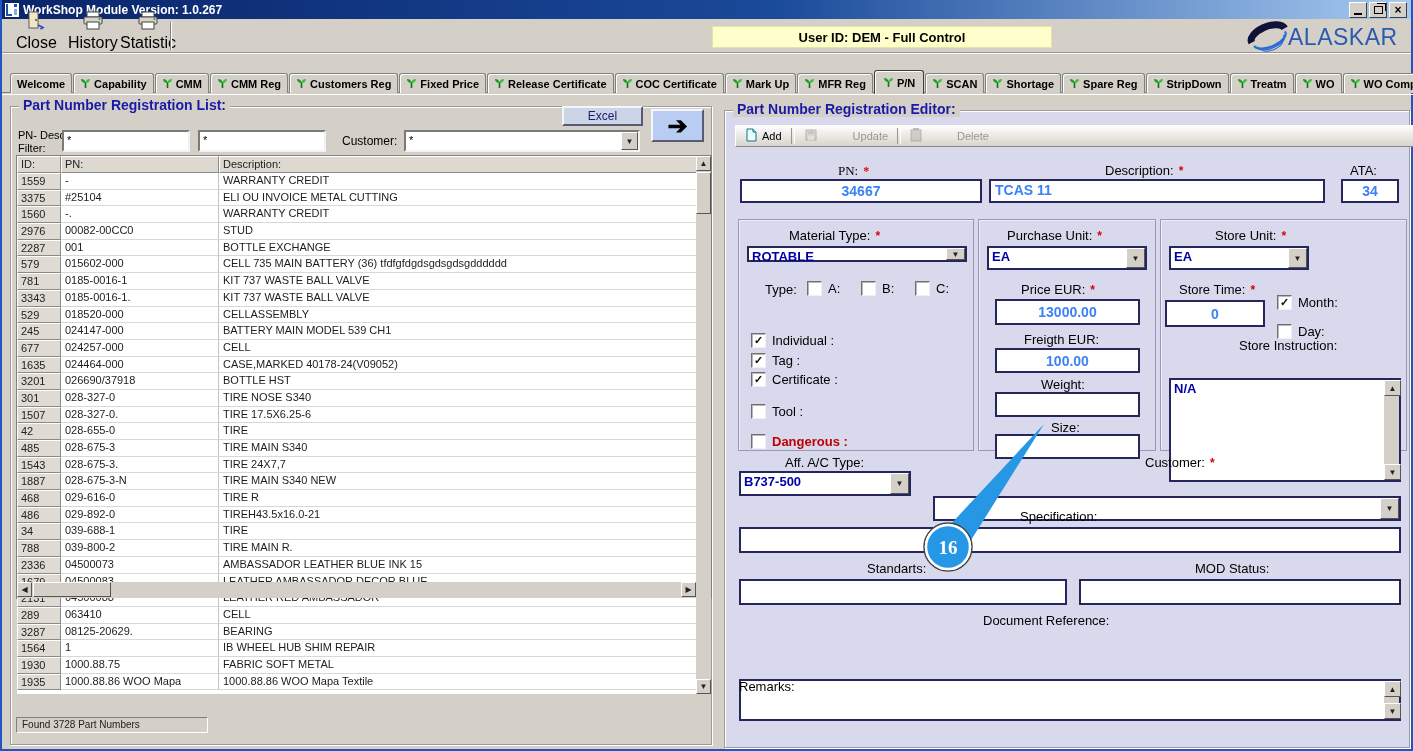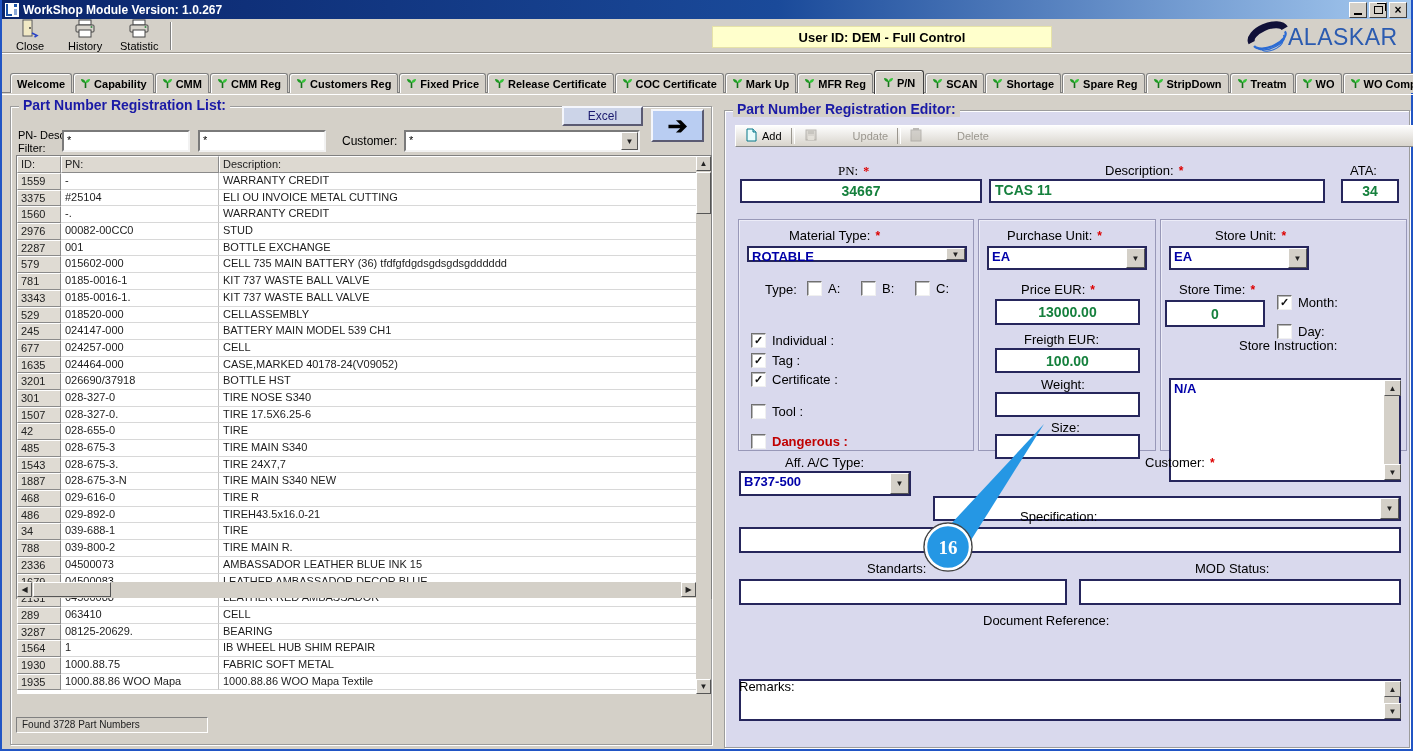--- a/index.html
+++ b/index.html
@@ -16,21 +16,21 @@
   #titlebar .appicon{margin:0 4px 0 3px;display:flex;}
   .winbtn{width:16px;height:14px;background:#d4d0c8;border:1px solid;border-color:#fff #404040 #404040 #fff;
     margin-left:2px;display:flex;align-items:center;justify-content:center;font-size:10px;color:#000;line-height:1;}
   #winbtns{position:absolute;right:4px;top:2px;display:flex;}
   .glyph-min{width:8px;height:2px;background:#000;margin-top:7px;}
   .glyph-restore{width:7px;height:6px;border:1px solid #000;box-shadow:2px -2px 0 -0px #d4d0c8,3px -3px 0 0px #000;}
 
   
   #maintoolbar{left:0;top:19px;width:100%;height:34px;background:#d4d0c8;border-bottom:1px solid #9a968e;box-shadow:0 1px 0 #fff;}
   .tbtn{position:absolute;top:2px;height:30px;display:flex;flex-direction:column;align-items:center;justify-content:flex-end;
-    padding:1px 6px;font-size:11px;color:#000;}
+    padding:1px 6px;font-size:16px;color:#000;}
   .tbsep{position:absolute;top:3px;width:2px;height:28px;border-left:1px solid #808080;border-right:1px solid #fff;}
 
   #banner{left:710px;top:26px;width:340px;height:22px;background:#ffffcc;border:1px solid #e6e2a8;
     display:flex;align-items:center;justify-content:center;font-weight:bold;font-size:13px;color:#000;}
   #logo{right:2px;top:20px;width:165px;height:34px;display:flex;align-items:center;}
   #logo .logotext{font-size:23px;color:#2b5bb0;letter-spacing:.5px;font-weight:normal;margin-left:-4px;}
 
   
   #tabbar{left:8px;top:70px;width:1400px;height:23px;display:flex;align-items:flex-end;}
   #tabline{left:0px;top:92px;width:1413px;height:2px;border-top:1px solid #808080;box-shadow:0 1px 0 #fff;}
@@ -78,21 +78,21 @@
   #rightgroup{left:722px;top:110px;width:686px;height:638px;background:#d9d9ed;}
   #edtoolbar{left:10px;top:14px;width:728px;height:22px;background:linear-gradient(#fdfdfd,#d8d4cc);
     border:1px solid;border-color:#fff #888 #888 #fff;display:flex;align-items:center;font-size:11px;}
   .edtb-item{display:flex;align-items:center;gap:4px;padding:0 8px;height:100%;}
   .edtb-item.disabled{color:#9a968e;gap:35px;}
   .edtb-item .lab{font-size:11px;}
   .edtb-sep{width:2px;height:16px;border-left:1px solid #9a968e;border-right:1px solid #fff;margin:0 1px;}
 
   .rlabel{font-size:13px;color:#000;white-space:nowrap;}
   .rlabel .req{color:#d00;font-weight:bold;font-size:12px;margin-left:5px;}
-  .navyfield{background:#fff;border:2px solid #26265c;font-size:14px;font-weight:bold;color:#15803d;
+  .navyfield{background:#fff;border:2px solid #26265c;font-size:14px;font-weight:bold;color:#3b82f6;
     padding:1px 4px;overflow:hidden;white-space:nowrap;}
   .center{display:flex;align-items:center;justify-content:center;}
   .combo{background:#fff;border:2px solid #26265c;position:relative;font-size:13px;font-weight:bold;color:#0000a8;}
   .combo .val{position:absolute;left:3px;top:1px;right:20px;overflow:hidden;white-space:nowrap;}
   .combo .dd{position:absolute;right:0;top:0;bottom:0;width:17px;background:#d4d0c8;
     border:1px solid;border-color:#fff #555 #555 #fff;display:flex;align-items:center;justify-content:center;
     font-size:8px;color:#222;font-weight:normal;}
   .subbox{border:1px solid #9898b8;box-shadow:inset 1px 1px 0 #ececf8;}
   .cbrow{position:absolute;display:flex;align-items:center;gap:6px;}
   .cb{width:13px;height:13px;background:#fff;border:1px solid;border-color:#707070 #f0f0f0 #f0f0f0 #707070;

